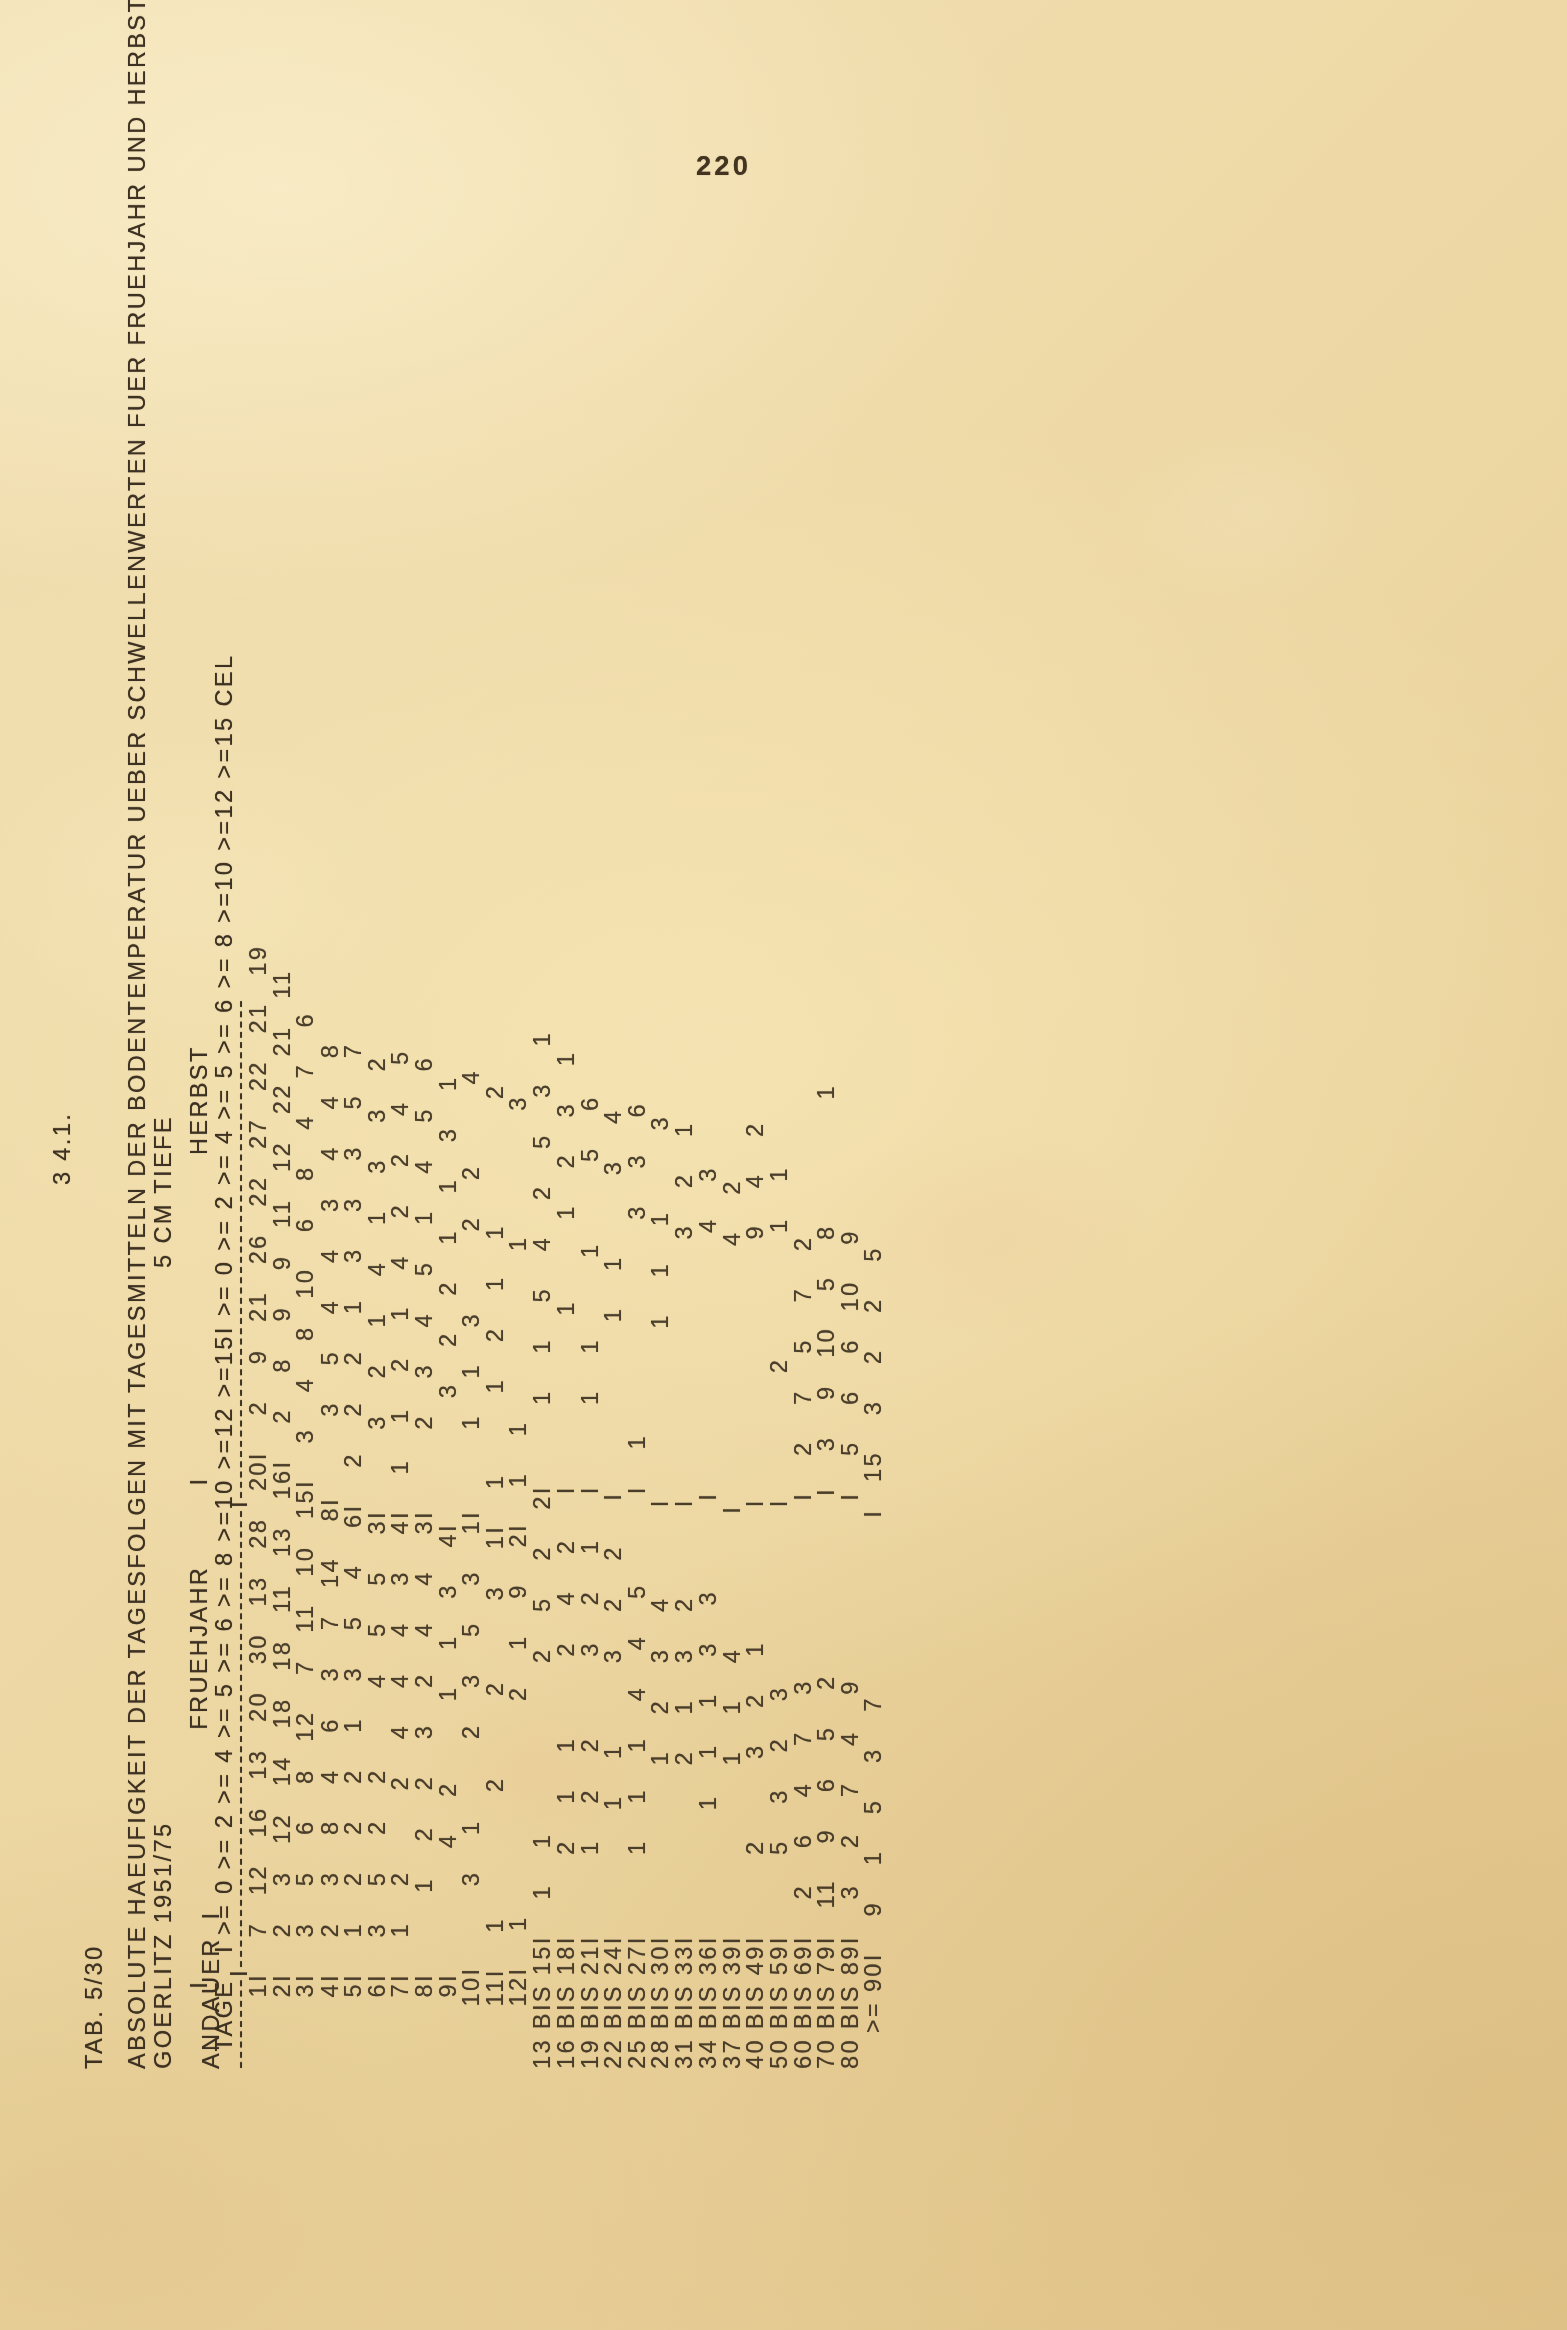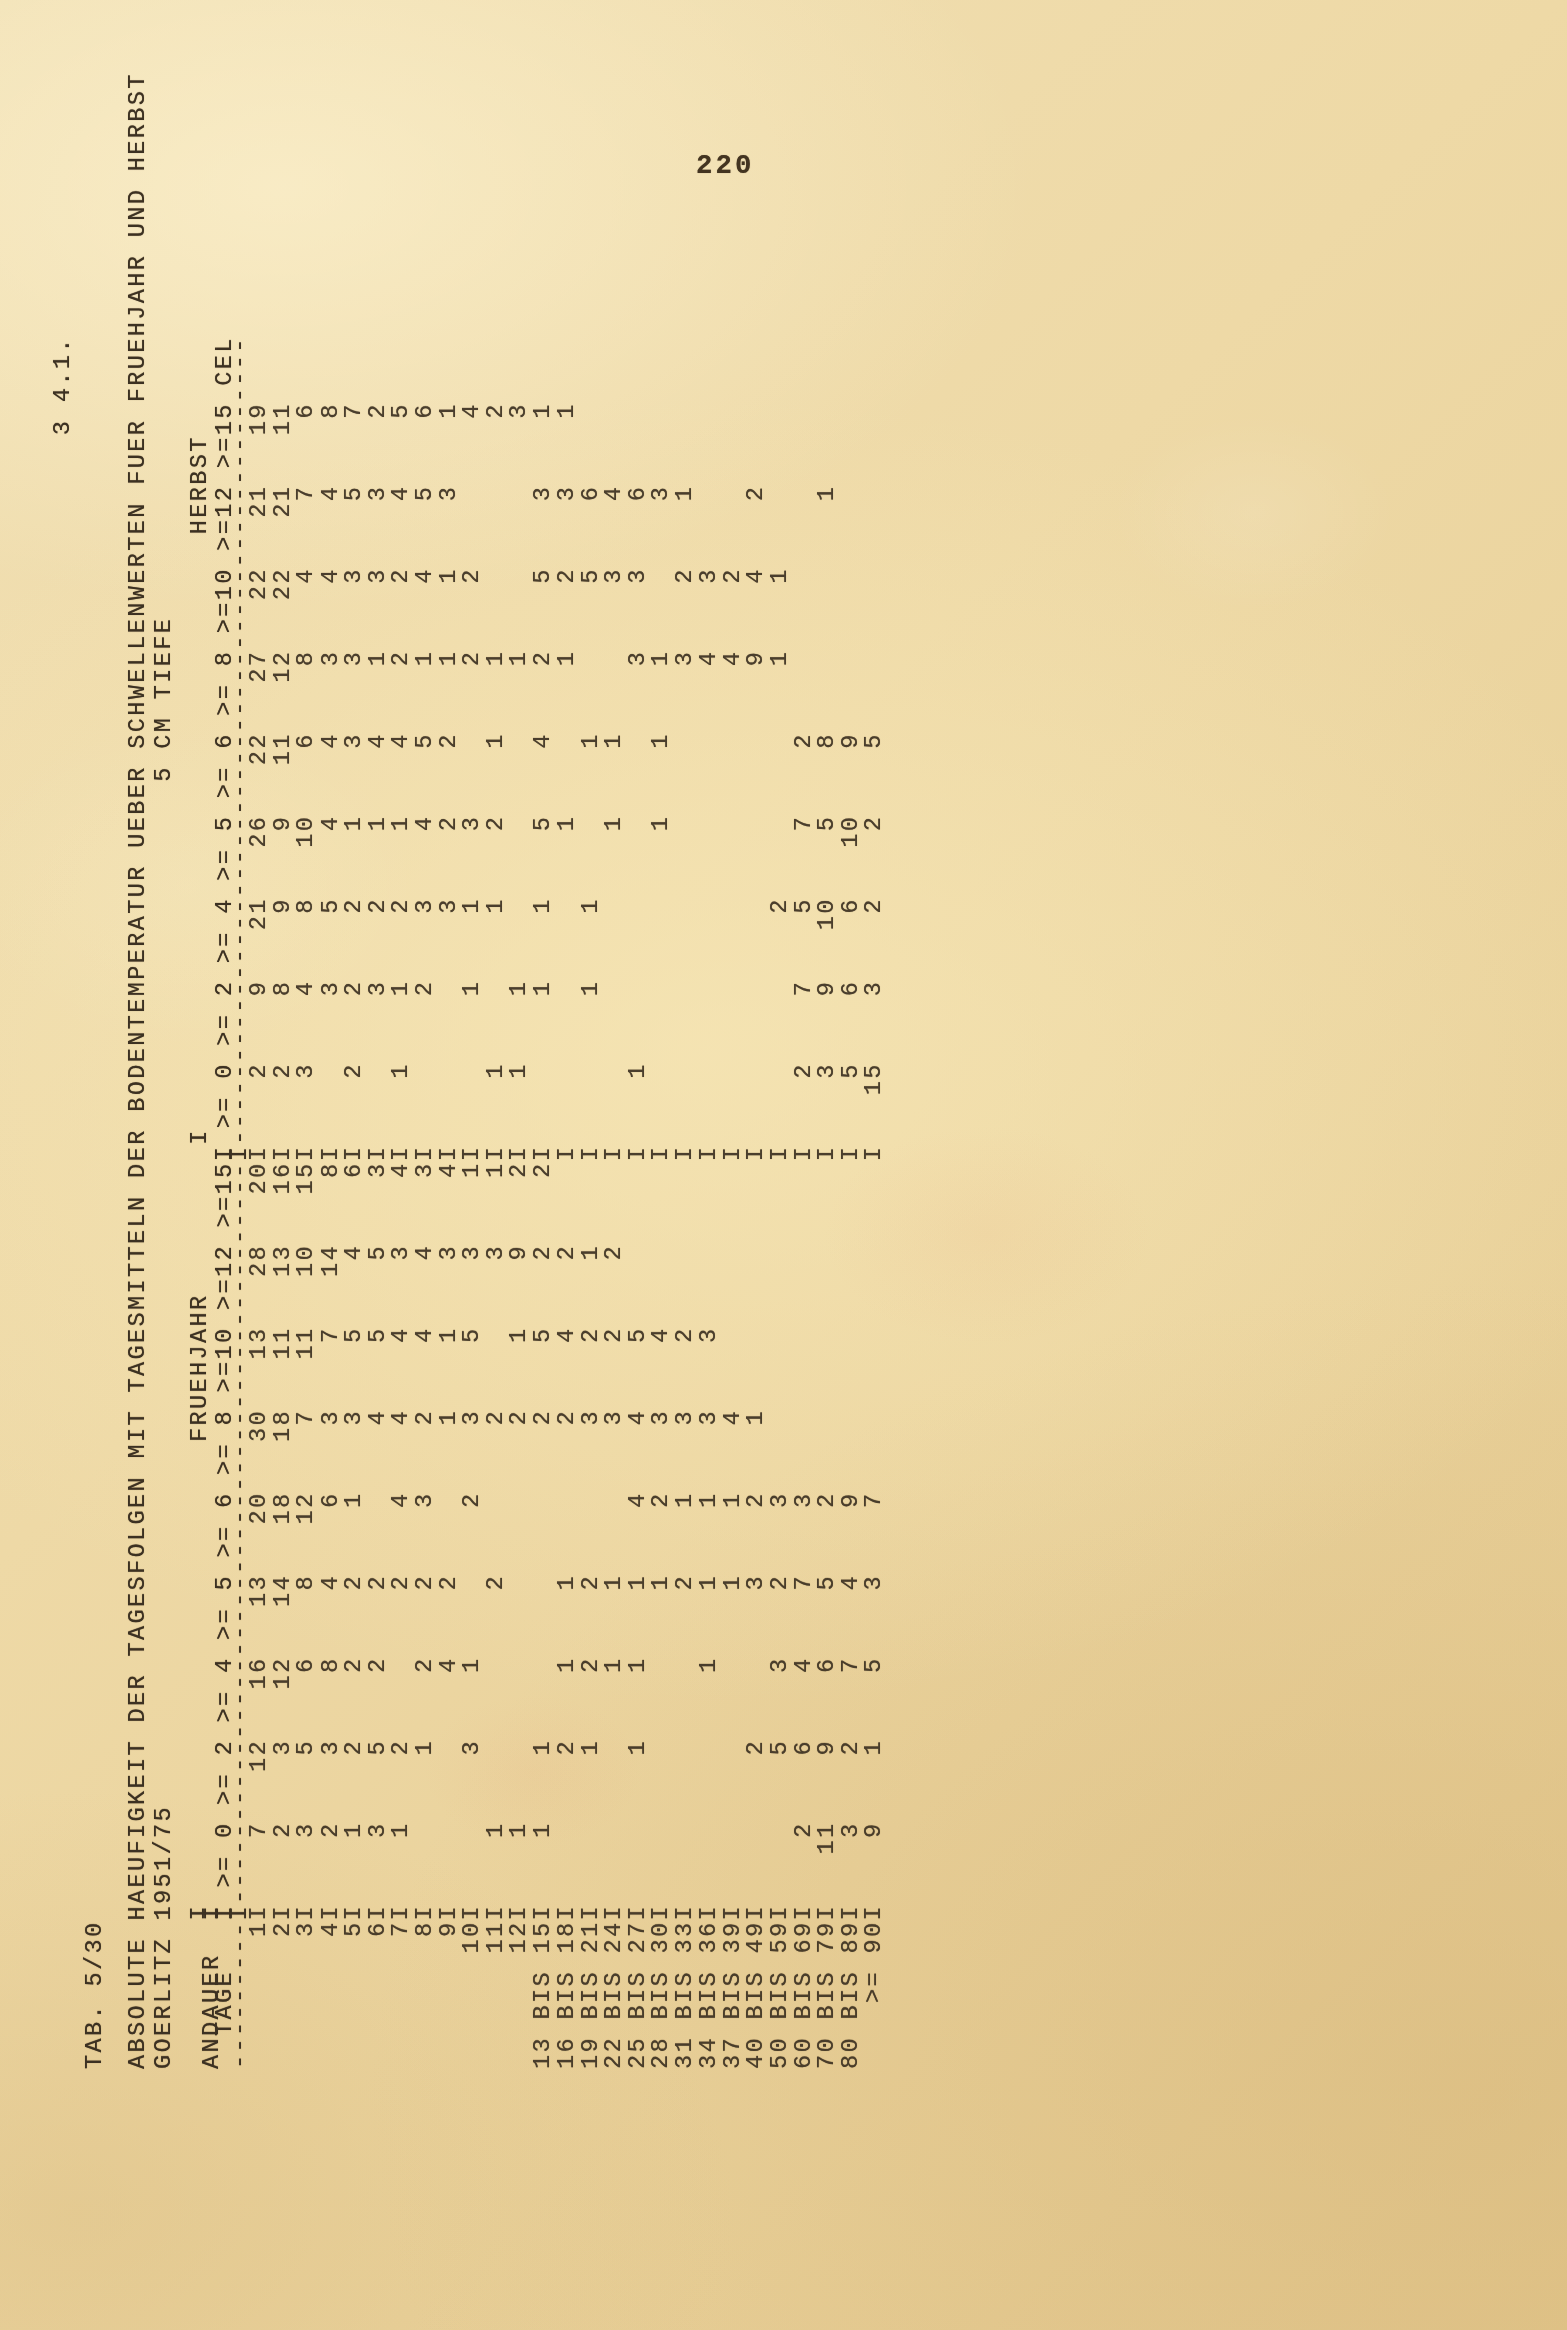--- a/index.html
+++ b/index.html
@@ -6,21 +6,21 @@
   #page{
     position:relative;
     width:1567px;height:2330px;
     overflow:hidden;
     background:
       radial-gradient(1254px 705px at 18% 8%, rgba(255,246,214,.55), rgba(255,246,214,0) 60%),
       radial-gradient(1410px 940px at 45% 45%, rgba(248,233,185,.65), rgba(248,233,185,0) 70%),
       radial-gradient(1724px 1254px at 95% 90%, rgba(214,182,122,.50), rgba(214,182,122,0) 65%),
       radial-gradient(1097px 705px at 5% 95%, rgba(219,189,130,.45), rgba(219,189,130,0) 60%),
       linear-gradient(135deg,#f1e0b4 0%, #eed9a6 40%, #e9d19a 70%, #e3c78c 100%);
-    font-family:Liberation Mono, monospace;
+    font-family:Liberation Sans, sans-serif;
     color:#3a3126;
   }
   
   #page::before{
     content:"";position:absolute;inset:0;pointer-events:none;
     background:
       radial-gradient(235px 157px at 63% 53%, rgba(232,164,120,.10), transparent 70%),
       radial-gradient(157px 110px at 34% 76%, rgba(228,150,110,.08), transparent 70%),
       radial-gradient(204px 141px at 80% 22%, rgba(255,255,255,.10), transparent 70%),
       radial-gradient(329px 235px at 12% 38%, rgba(255,251,224,.12), transparent 70%);

